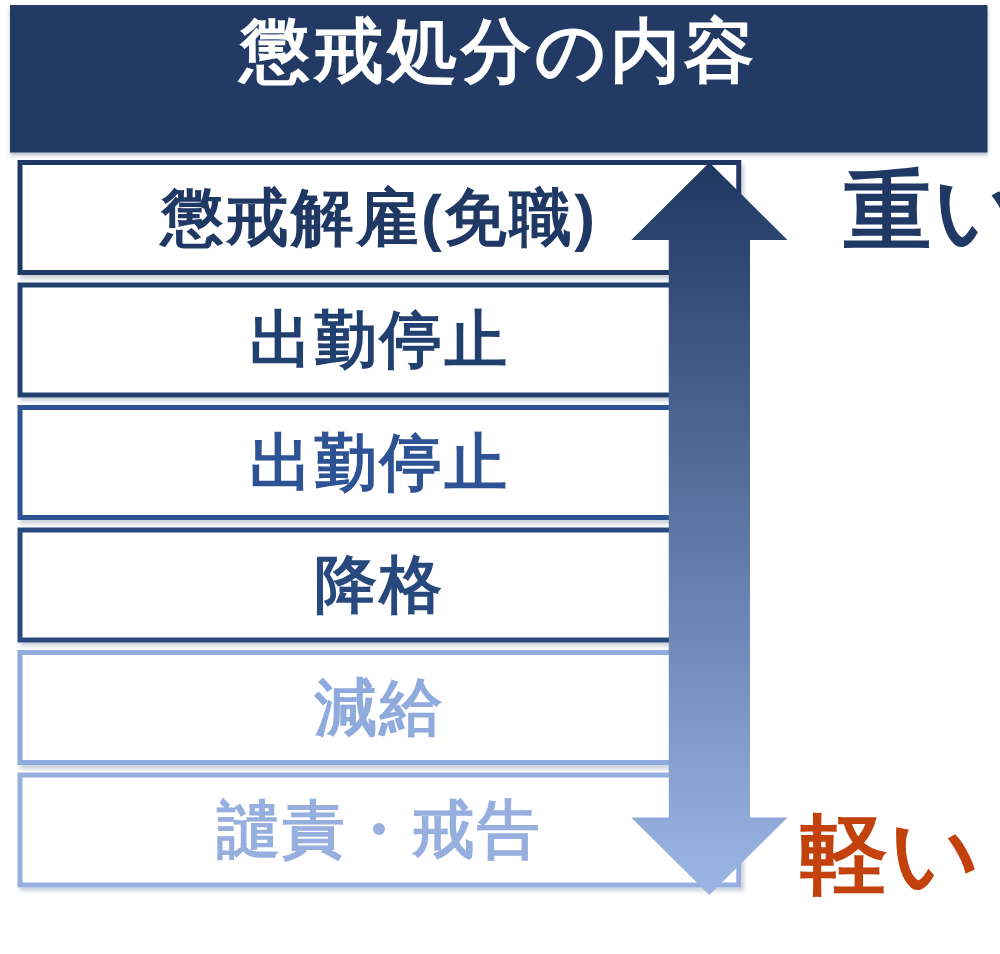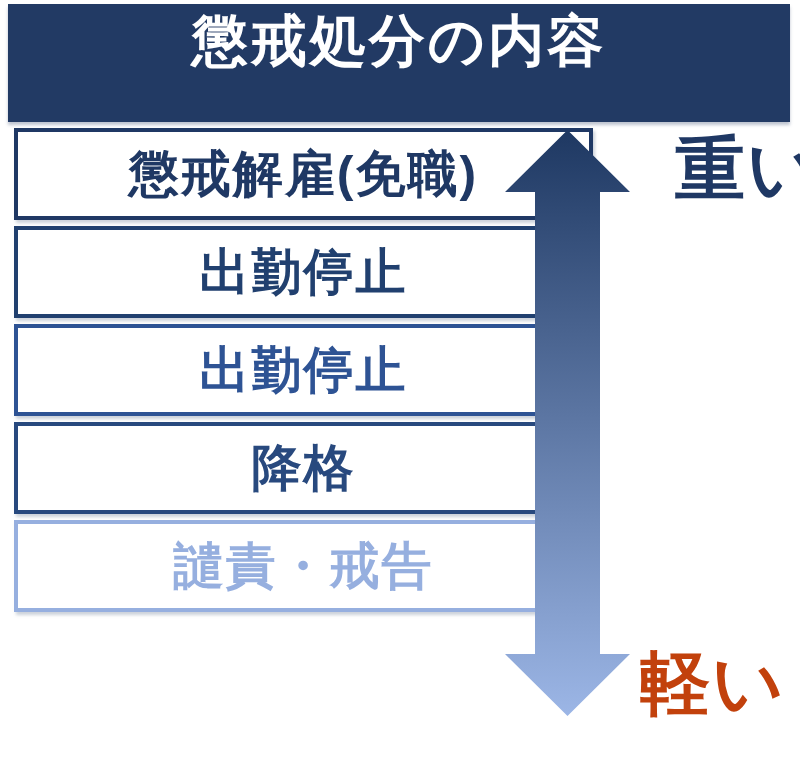--- a/index.html
+++ b/index.html
@@ -92,20 +92,23 @@
     </div>
     <div class="box" style="--c: #21406f;">
       <span>出勤停止</span>
     </div>
     <div class="box" style="--c: #2e5394;">
       <span>出勤停止</span>
     </div>
     <div class="box" style="--c: #28497e;">
       <span>降格</span>
     </div>
+    <div class="box" style="--c: #8faadc;">
+      <span>減給</span>
+    </div>
     <div class="box" style="--c: #96afdf;">
       <span>譴責・戒告</span>
     </div>
   </div>
 
   <div class="arrow-wrap">
     <svg width="125" height="586" viewBox="0 0 125 586">
       <defs>
         <linearGradient id="sevGrad" x1="0" y1="0" x2="0" y2="1">
           <stop offset="0" stop-color="#1e3862"></stop>

